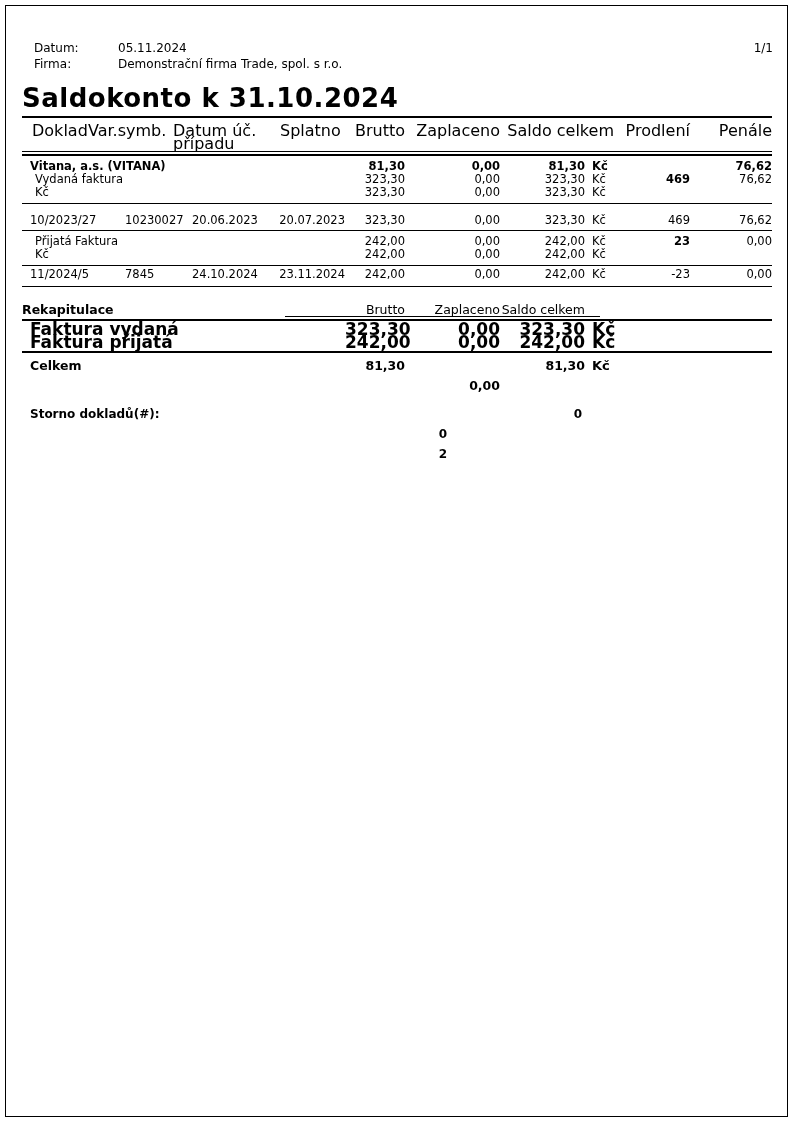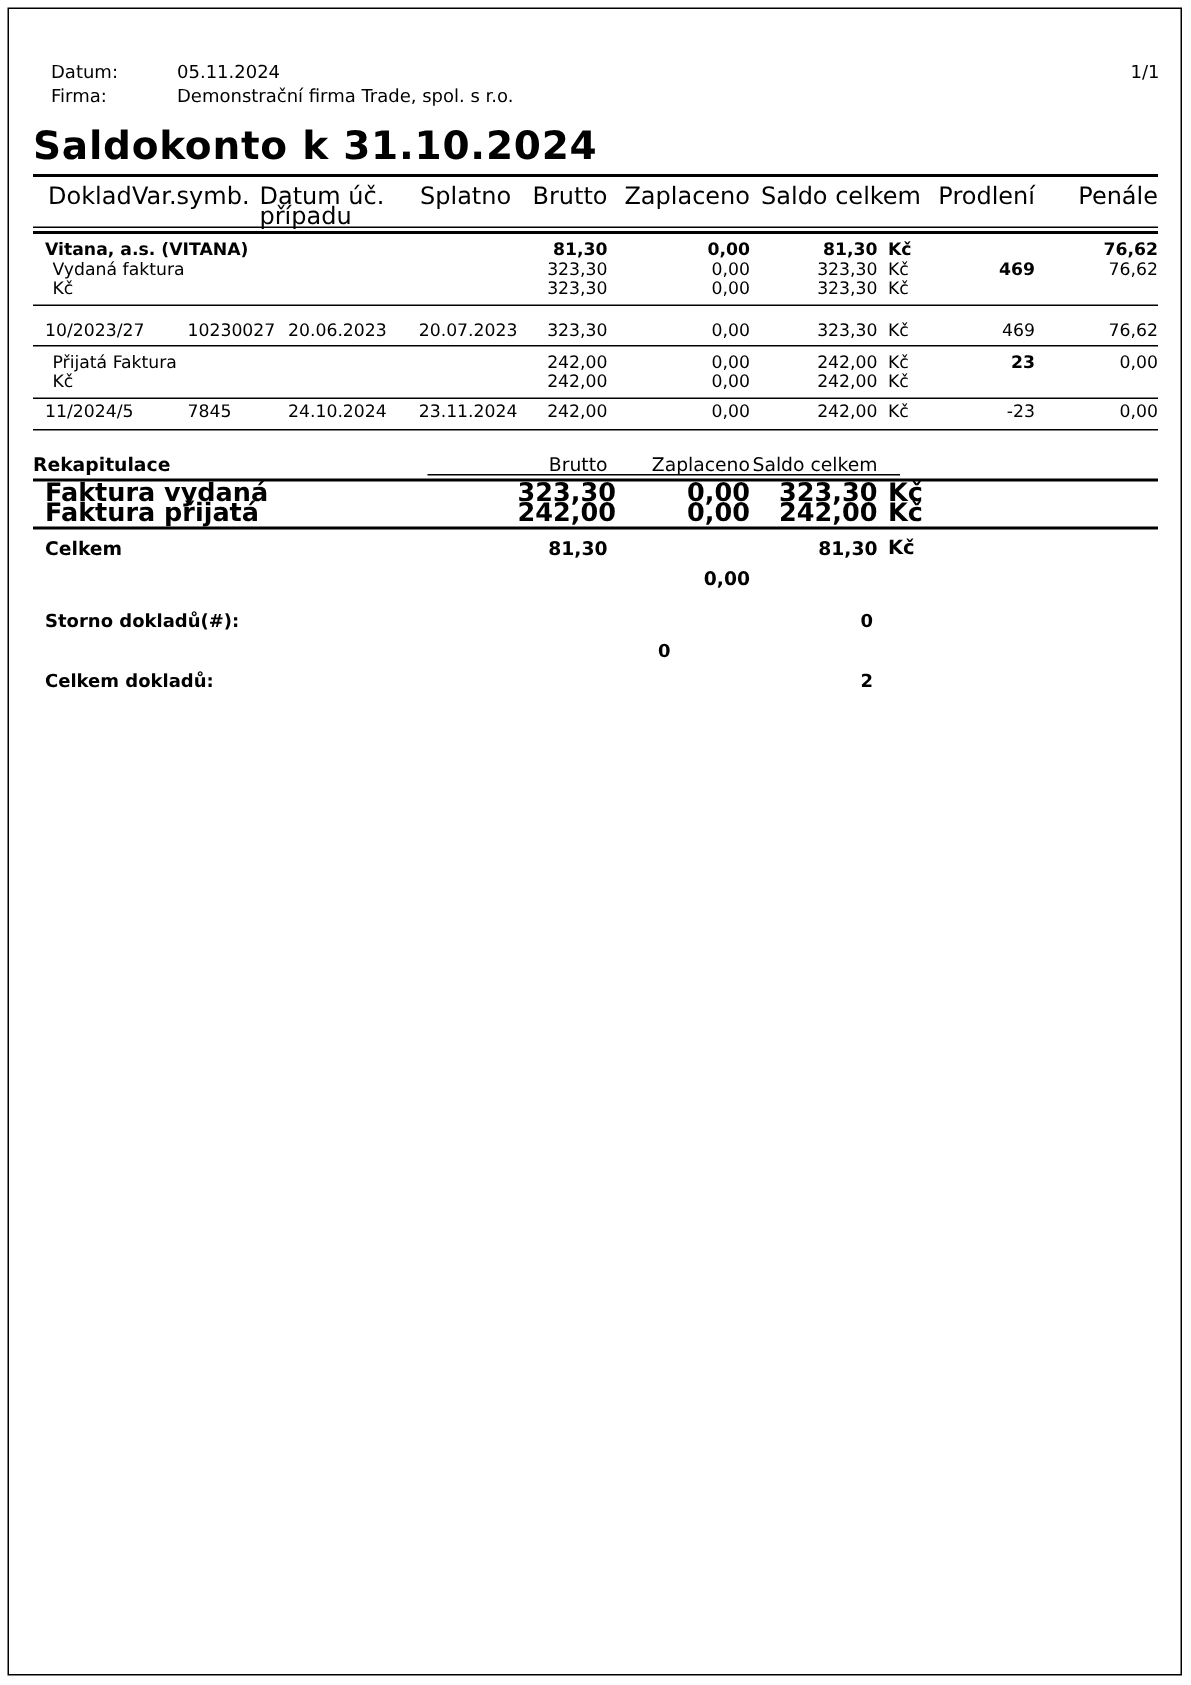--- a/index.html
+++ b/index.html
@@ -244,19 +244,18 @@
 
     <div class="summary">
       <div class="srow">
         <span class="s-label">Storno dokladů(#):</span>
         <span class="s-value">0</span>
       </div>
       <div class="srow">
         <span class="s-value">0</span>
       </div>
       <div class="srow">
-        <span class="s-label">Celkem dokladů:</span>
         <span class="s-value">2</span>
       </div>
     </div>
 
   </div>
 </div>
 
 </body></html>

